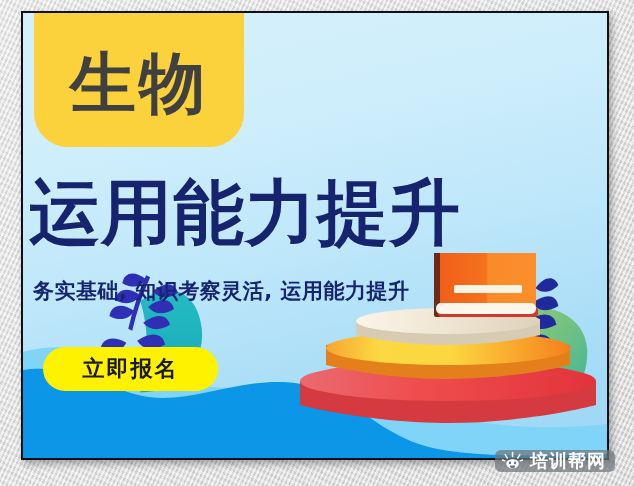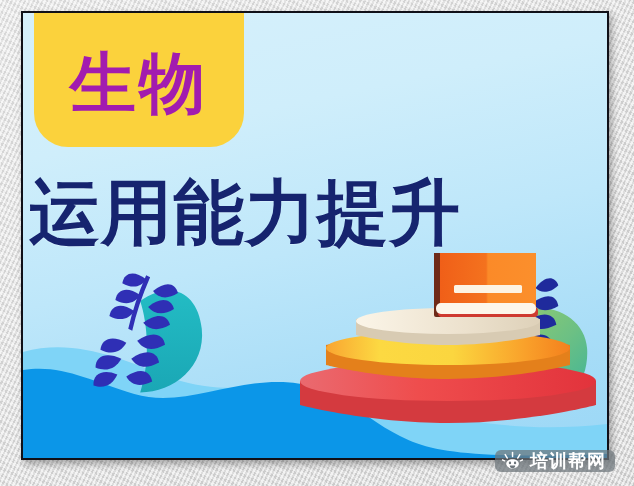--- a/index.html
+++ b/index.html
@@ -62,21 +62,21 @@
     border-radius: 0 0 34px 34px;
     display: flex;
     align-items: center;
     justify-content: center;
   }
   #badge-text {
     font-family: "DejaVu Sans", sans-serif;
     font-weight: 700;
     font-size: 66px;
     line-height: 1;
-    color: #a21caf;
+    color: #404040;
     letter-spacing: 3px;
     padding-top: 10px;
   }
 
   
   #headline {
     position: absolute;
     left: 6px;
     top: 164px;
     font-family: "DejaVu Sans", sans-serif;
@@ -271,21 +271,25 @@
         <rect x="176" y="32" width="68" height="8" rx="1.5" fill="#fdf3e3"></rect>
       </g>
     </svg>
 
     <div id="badge">
       <span id="badge-text">生物</span>
     </div>
 
     <div id="headline">运用能力提升</div>
 
-
+    <div id="subhead">务实基础, 知识考察灵活, 运用能力提升</div>
+
+    <button id="cta">
+      <span id="cta-label">立即报名</span>
+    </button>
 
   </div>
 </div>
 
 <div id="watermark">
   <svg id="wm-icon" viewBox="0 0 24 24">
     <g fill="#ffffff">
       <path d="M12 9.4c-4.1 0-7.2 2.4-7.2 5.3 0 2.9 3.1 5.3 7.2 5.3s7.2-2.4 7.2-5.3c0-2.9-3.1-5.3-7.2-5.3z"></path>
       <rect x="11.2" y="0.8" width="1.7" height="6.2" rx="0.8"></rect>
       <rect x="4.0" y="3.0" width="1.7" height="6.2" rx="0.8" transform="rotate(-32 4.85 6.1)"></rect>

